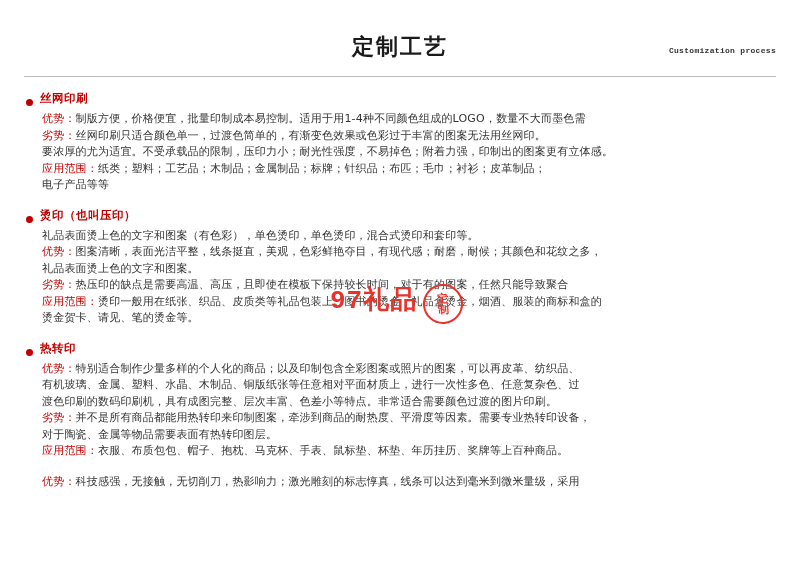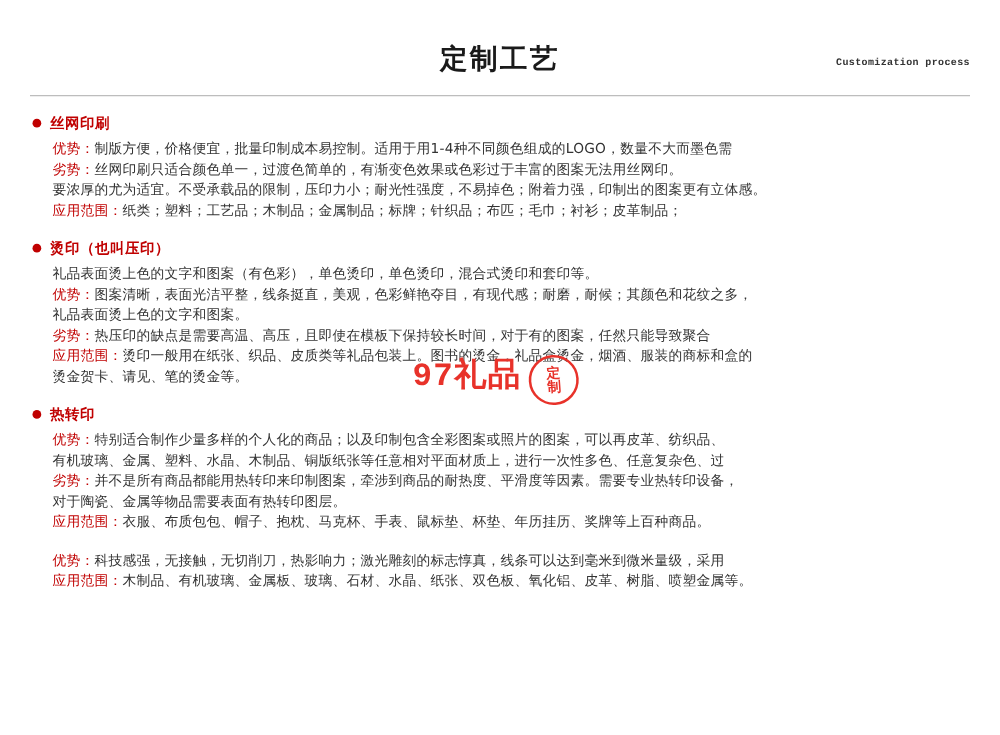--- a/index.html
+++ b/index.html
@@ -44,21 +44,21 @@
   .rule {
     border-top: 1px solid #bdbdbd;
     margin: 2px 0 0 0;
   }
   .section {
     margin-top: 14px;
     position: relative;
   }
   .sec-head {
     display: flex;
-    align-items: center;
+    align-items: flex-end;
     gap: 7px;
     margin-bottom: 5px;
     padding-left: 2px;
   }
   .bullet {
     width: 7px;
     height: 7px;
     border-radius: 50%;
     background: #c00000;
     display: inline-block;
@@ -137,20 +137,21 @@
       <div class="section">
         <div class="sec-head">
           <span class="bullet"></span>
           <span class="sec-title">丝网印刷</span>
         </div>
         <div class="sec-body">
           <div class="line"><span class="label">优势：</span>制版方便，价格便宜，批量印制成本易控制。适用于用1-4种不同颜色组成的LOGO，数量不大而墨色需</div>
           <div class="line"><span class="label">劣势：</span>丝网印刷只适合颜色单一，过渡色简单的，有渐变色效果或色彩过于丰富的图案无法用丝网印。</div>
           <div class="line">要浓厚的尤为适宜。不受承载品的限制，压印力小；耐光性强度，不易掉色；附着力强，印制出的图案更有立体感。</div>
           <div class="line"><span class="label">应用范围：</span>纸类；塑料；工艺品；木制品；金属制品；标牌；针织品；布匹；毛巾；衬衫；皮革制品；</div>
+          <div class="line">电子产品等等</div>
         </div>
       </div>
       <div class="section">
         <div class="sec-head">
           <span class="bullet"></span>
           <span class="sec-title">烫印（也叫压印）</span>
         </div>
         <div class="sec-body">
           <div class="line">礼品表面烫上色的文字和图案（有色彩），单色烫印，单色烫印，混合式烫印和套印等。</div>
           <div class="line"><span class="label">优势：</span>图案清晰，表面光洁平整，线条挺直，美观，色彩鲜艳夺目，有现代感；耐磨，耐候；其颜色和花纹之多，</div>
@@ -161,29 +162,29 @@
         </div>
       </div>
       <div class="section">
         <div class="sec-head">
           <span class="bullet"></span>
           <span class="sec-title">热转印</span>
         </div>
         <div class="sec-body">
           <div class="line"><span class="label">优势：</span>特别适合制作少量多样的个人化的商品；以及印制包含全彩图案或照片的图案，可以再皮革、纺织品、</div>
           <div class="line">有机玻璃、金属、塑料、水晶、木制品、铜版纸张等任意相对平面材质上，进行一次性多色、任意复杂色、过</div>
+          <div class="line">渡色印刷的数码印刷机，具有成图完整、层次丰富、色差小等特点。非常适合需要颜色过渡的图片印刷。</div>
           <div class="line"><span class="label">劣势：</span>并不是所有商品都能用热转印来印制图案，牵涉到商品的耐热度、平滑度等因素。需要专业热转印设备，</div>
           <div class="line">对于陶瓷、金属等物品需要表面有热转印图层。</div>
           <div class="line"><span class="label">应用范围：</span>衣服、布质包包、帽子、抱枕、马克杯、手表、鼠标垫、杯垫、年历挂历、奖牌等上百种商品。</div>
         </div>
       </div>
       <div class="section">
         <div class="sec-body">
           <div class="line"><span class="label">优势：</span>科技感强，无接触，无切削刀，热影响力；激光雕刻的标志惇真，线条可以达到毫米到微米量级，采用</div>
-          <div class="line"><span class="label">应用范围：</span>木制品、有机玻璃、金属板、玻璃、石材、水晶、纸张、双色板、氧化铝、皮革、树脂、喷塑金属等。</div>
         </div>
       </div>
     </div>
 
   <div class="watermark">
     <div class="wm-text">97礼品</div>
     <div class="wm-seal">
       <span>定</span>
       <span>制</span>
     </div>

